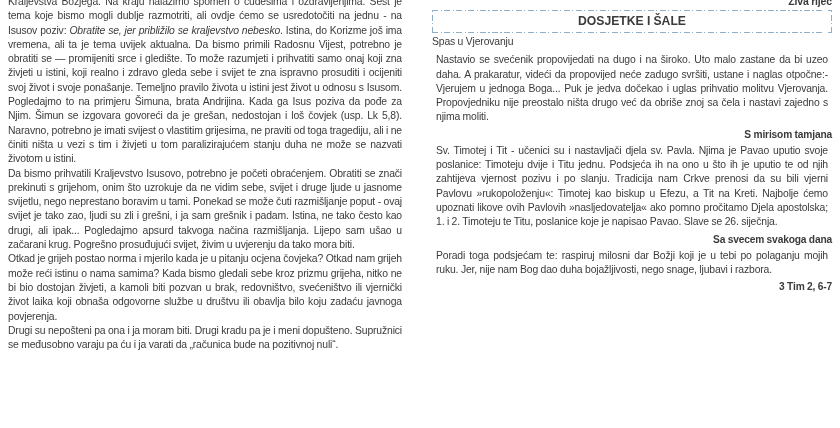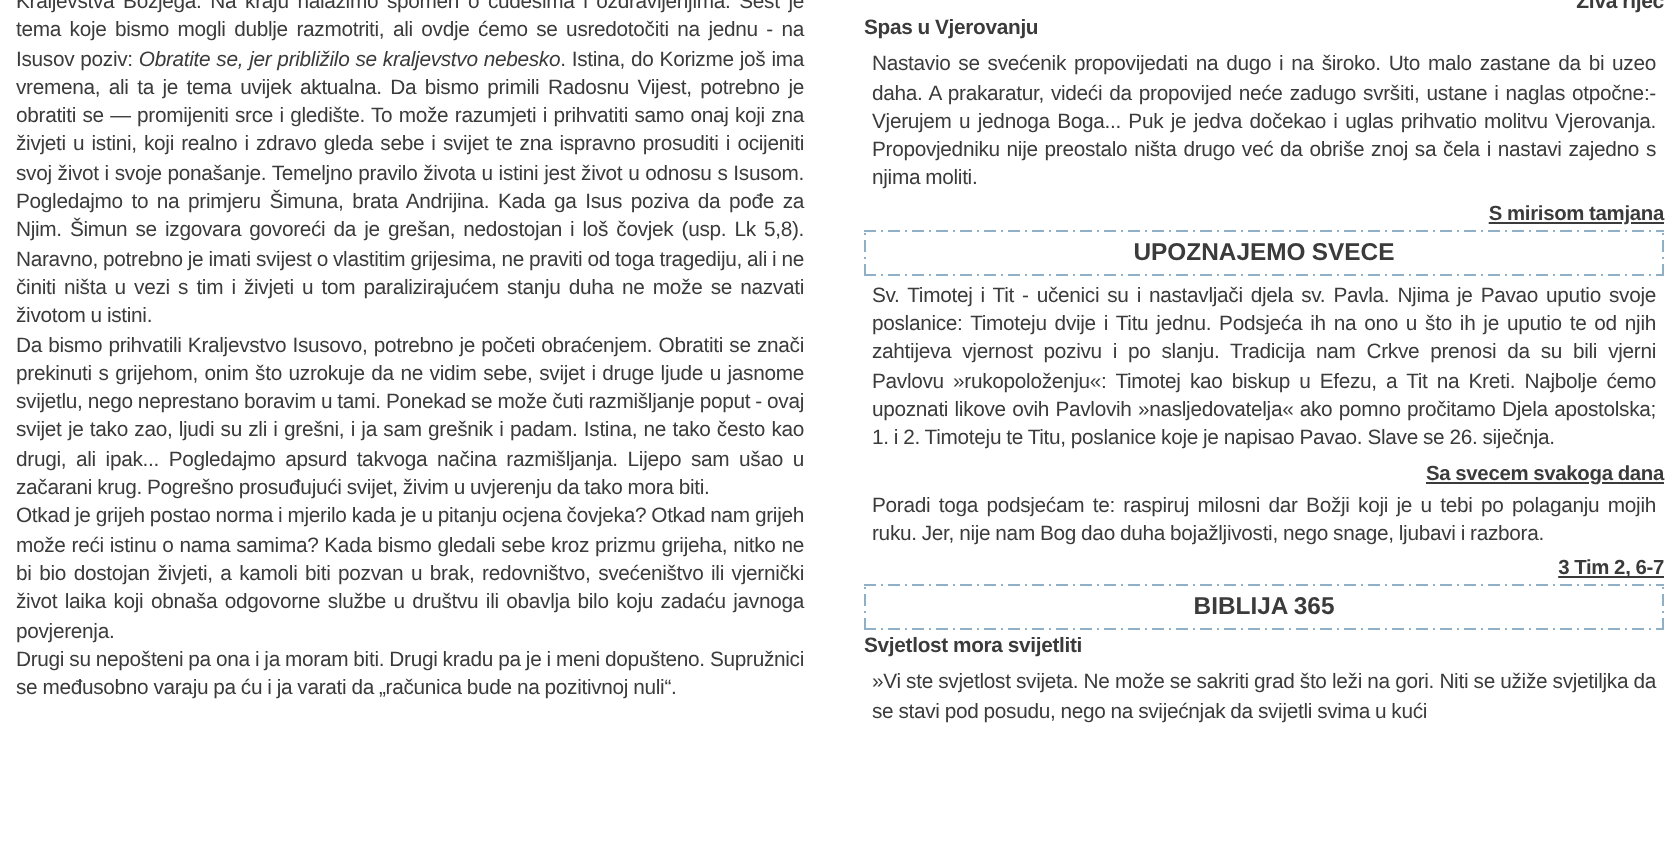--- a/index.html
+++ b/index.html
@@ -53,68 +53,60 @@
     font-weight:bold;
     font-size:12.2px;
     line-height:13px;
     letter-spacing:0;
     background:
       repeating-linear-gradient(90deg, var(--border-color) 0 6px, transparent 6px 8.5px, var(--border-color) 8.5px 9.5px, transparent 9.5px 12px) left top / 100% 1px no-repeat,
       repeating-linear-gradient(90deg, var(--border-color) 0 6px, transparent 6px 8.5px, var(--border-color) 8.5px 9.5px, transparent 9.5px 12px) left bottom / 100% 1px no-repeat,
       repeating-linear-gradient(0deg, var(--border-color) 0 6px, transparent 6px 8.5px, var(--border-color) 8.5px 9.5px, transparent 9.5px 12px) left top / 1px 100% no-repeat,
       repeating-linear-gradient(0deg, var(--border-color) 0 6px, transparent 6px 8.5px, var(--border-color) 8.5px 9.5px, transparent 9.5px 12px) right top / 1px 100% no-repeat;
   }
-  .sub{font-weight:bold;margin:0;}
+  .sub{font-weight:normal;margin:0;}
   .body-text{margin:4px;text-align:justify;}
   .attribution{
     text-align:right;
     font-weight:bold;
     font-size:10.2px;
     line-height:11px;
     margin:0;
-    text-decoration:underline;
   }
 </style>
 </head>
 <body>
 
 <div class="page">
 
   <div class="col-left">
     <p><span>Kraljevstva Božjega. Na kraju nalazimo spomen o čudesima i ozdravljenjima. Šest je tema koje bismo mogli dublje razmotriti, ali ovdje ćemo se usredotočiti na jednu - na Isusov poziv: </span><span class="italic">Obratite se, jer približilo se kraljevstvo nebesko</span><span>. Istina, do Korizme još ima vremena, ali ta je tema uvijek aktualna. Da bismo primili Radosnu Vijest, potrebno je obratiti se — promijeniti srce i gledište. To može razumjeti i prihvatiti samo onaj koji zna živjeti u istini, koji realno i zdravo gleda sebe i svijet te zna ispravno prosuditi i ocijeniti svoj život i svoje ponašanje. Temeljno pravilo života u istini jest život u odnosu s Isusom. Pogledajmo to na primjeru Šimuna, brata Andrijina. Kada ga Isus poziva da pođe za Njim. Šimun se izgovara govoreći da je grešan, nedostojan i loš čovjek (usp. Lk 5,8). Naravno, potrebno je imati svijest o vlastitim grijesima, ne praviti od toga tragediju, ali i ne činiti ništa u vezi s tim i živjeti u tom paralizirajućem stanju duha ne može se nazvati životom u istini.</span></p>
     <p>Da bismo prihvatili Kraljevstvo Isusovo, potrebno je početi obraćenjem. Obratiti se znači prekinuti s grijehom, onim što uzrokuje da ne vidim sebe, svijet i druge ljude u jasnome svijetlu, nego neprestano boravim u tami. Ponekad se može čuti razmišljanje poput - ovaj svijet je tako zao, ljudi su zli i grešni, i ja sam grešnik i padam. Istina, ne tako često kao drugi, ali ipak... Pogledajmo apsurd takvoga načina razmišljanja. Lijepo sam ušao u začarani krug. Pogrešno prosuđujući svijet, živim u uvjerenju da tako mora biti.</p>
     <p>Otkad je grijeh postao norma i mjerilo kada je u pitanju ocjena čovjeka? Otkad nam grijeh može reći istinu o nama samima? Kada bismo gledali sebe kroz prizmu grijeha, nitko ne bi bio dostojan živjeti, a kamoli biti pozvan u brak, redovništvo, svećeništvo ili vjernički život laika koji obnaša odgovorne službe u društvu ili obavlja bilo koju zadaću javnoga povjerenja.</p>
     <p>Drugi su nepošteni pa ona i ja moram biti. Drugi kradu pa je i meni dopušteno. Supružnici se međusobno varaju pa ću i ja varati da „računica bude na pozitivnoj nuli“.</p>
   </div>
 
   <div class="col-right">
 
     <div class="masthead">Živa riječ</div>
 
     <div>
+      <div class="title-box">
+        <span>DOSJETKE I ŠALE</span>
+      </div>
       <p class="sub">Spas u Vjerovanju</p>
       <p class="body-text">Nastavio se svećenik propovijedati na dugo i na široko. Uto malo zastane da bi uzeo daha. A prakaratur, videći da propovijed neće zadugo svršiti, ustane i naglas otpočne:-Vjerujem u jednoga Boga... Puk je jedva dočekao i uglas prihvatio molitvu Vjerovanja. Propovjedniku nije preostalo ništa drugo već da obriše znoj sa čela i nastavi zajedno s njima moliti.</p>
       <p class="attribution">S mirisom tamjana</p>
     </div>
 
     <div>
-      <div class="title-box">
-        <span>UPOZNAJEMO SVECE</span>
-      </div>
       <p class="body-text">Sv. Timotej i Tit - učenici su i nastavljači djela sv. Pavla. Njima je Pavao uputio svoje poslanice: Timoteju dvije i Titu jednu. Podsjeća ih na ono u što ih je uputio te od njih zahtijeva vjernost pozivu i po slanju. Tradicija nam Crkve prenosi da su bili vjerni Pavlovu »rukopoloženju«: Timotej kao biskup u Efezu, a Tit na Kreti. Najbolje ćemo upoznati likove ovih Pavlovih »nasljedovatelja« ako pomno pročitamo Djela apostolska; 1. i 2. Timoteju te Titu, poslanice koje je napisao Pavao. Slave se 26. siječnja.</p>
       <p class="attribution">Sa svecem svakoga dana</p>
     </div>
 
     <div>
       <p class="body-text">Poradi toga podsjećam te: raspiruj milosni dar Božji koji je u tebi po polaganju mojih ruku. Jer, nije nam Bog dao duha bojažljivosti, nego snage, ljubavi i razbora.</p>
       <p class="attribution">3 Tim 2, 6-7</p>
     </div>
 
-    <div>
-      <div class="title-box">
-        <span>BIBLIJA 365</span>
-      </div>
-      <p class="sub">Svjetlost mora svijetliti</p>
-      <p class="body-text">»Vi ste svjetlost svijeta. Ne može se sakriti grad što leži na gori. Niti se užiže svjetiljka da se stavi pod posudu, nego na svijećnjak da svijetli svima u kući</p>
-    </div>
 
   </div>
 </div>
 
 </body></html>

